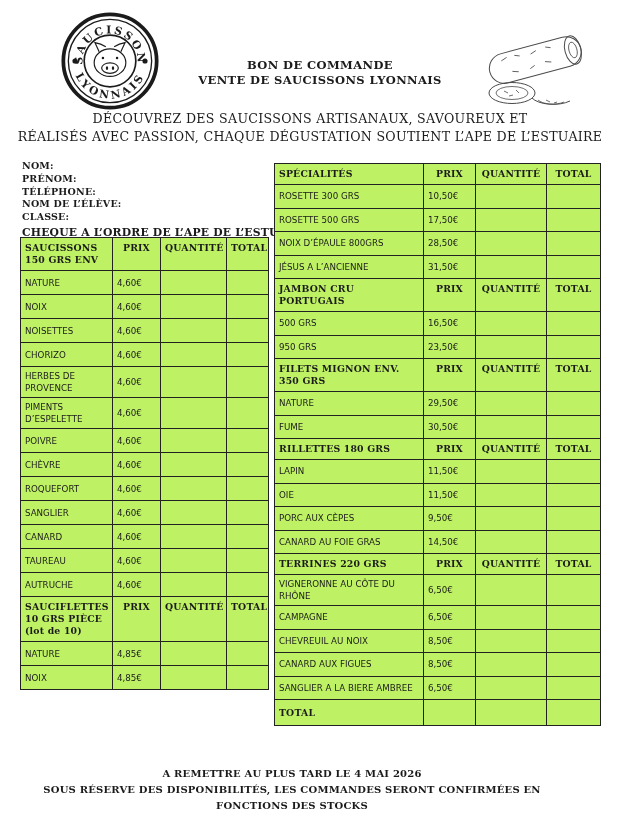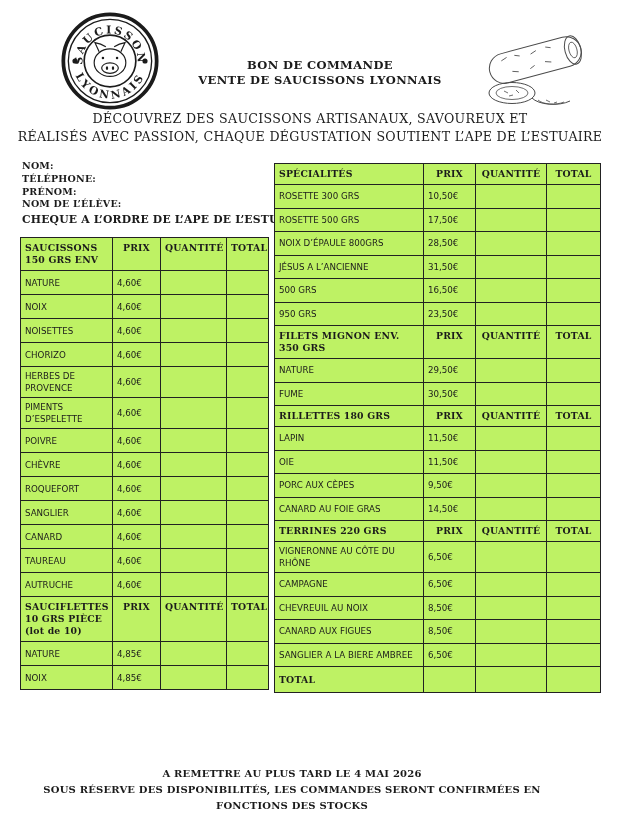--- a/index.html
+++ b/index.html
@@ -100,23 +100,24 @@
     <div>VENTE DE SAUCISSONS LYONNAIS</div>
   </div>
 
   <div class="tagline">
     <div>DÉCOUVREZ DES SAUCISSONS ARTISANAUX, SAVOUREUX ET</div>
     <div>RÉALISÉS AVEC PASSION, CHAQUE DÉGUSTATION SOUTIENT L’APE DE L’ESTUAIRE</div>
   </div>
 
   <div class="customer">
     <div>NOM:</div>
+    <div>PRÉNOM:</div>
     <div>TÉLÉPHONE:</div>
-    <div>PRÉNOM:</div>
     <div>NOM DE L’ÉLÈVE:</div>
+    <div>CLASSE:</div>
     <div class="cheque">CHEQUE A L’ORDRE DE L’APE DE L’ESTUAIRE</div>
   </div>
 
   <table class="order-table left-table">
     <colgroup>
         <col class="c-name">
         <col class="c-prix">
         <col class="c-qte">
         <col class="c-total">
       </colgroup>
@@ -257,20 +258,26 @@
           <td class="price">28,50€</td>
           <td class="blank"></td>
           <td class="blank"></td>
         </tr>
         <tr class="item-row">
           <td class="name">JÉSUS A L’ANCIENNE</td>
           <td class="price">31,50€</td>
           <td class="blank"></td>
           <td class="blank"></td>
         </tr>
+        <tr class="sec-row">
+          <th class="sec-title">JAMBON CRU PORTUGAIS</th>
+          <th class="colh">PRIX</th>
+          <th class="colh">QUANTITÉ</th>
+          <th class="colh">TOTAL</th>
+        </tr>
         <tr class="item-row">
           <td class="name">500 GRS</td>
           <td class="price">16,50€</td>
           <td class="blank"></td>
           <td class="blank"></td>
         </tr>
         <tr class="item-row">
           <td class="name">950 GRS</td>
           <td class="price">23,50€</td>
           <td class="blank"></td>

